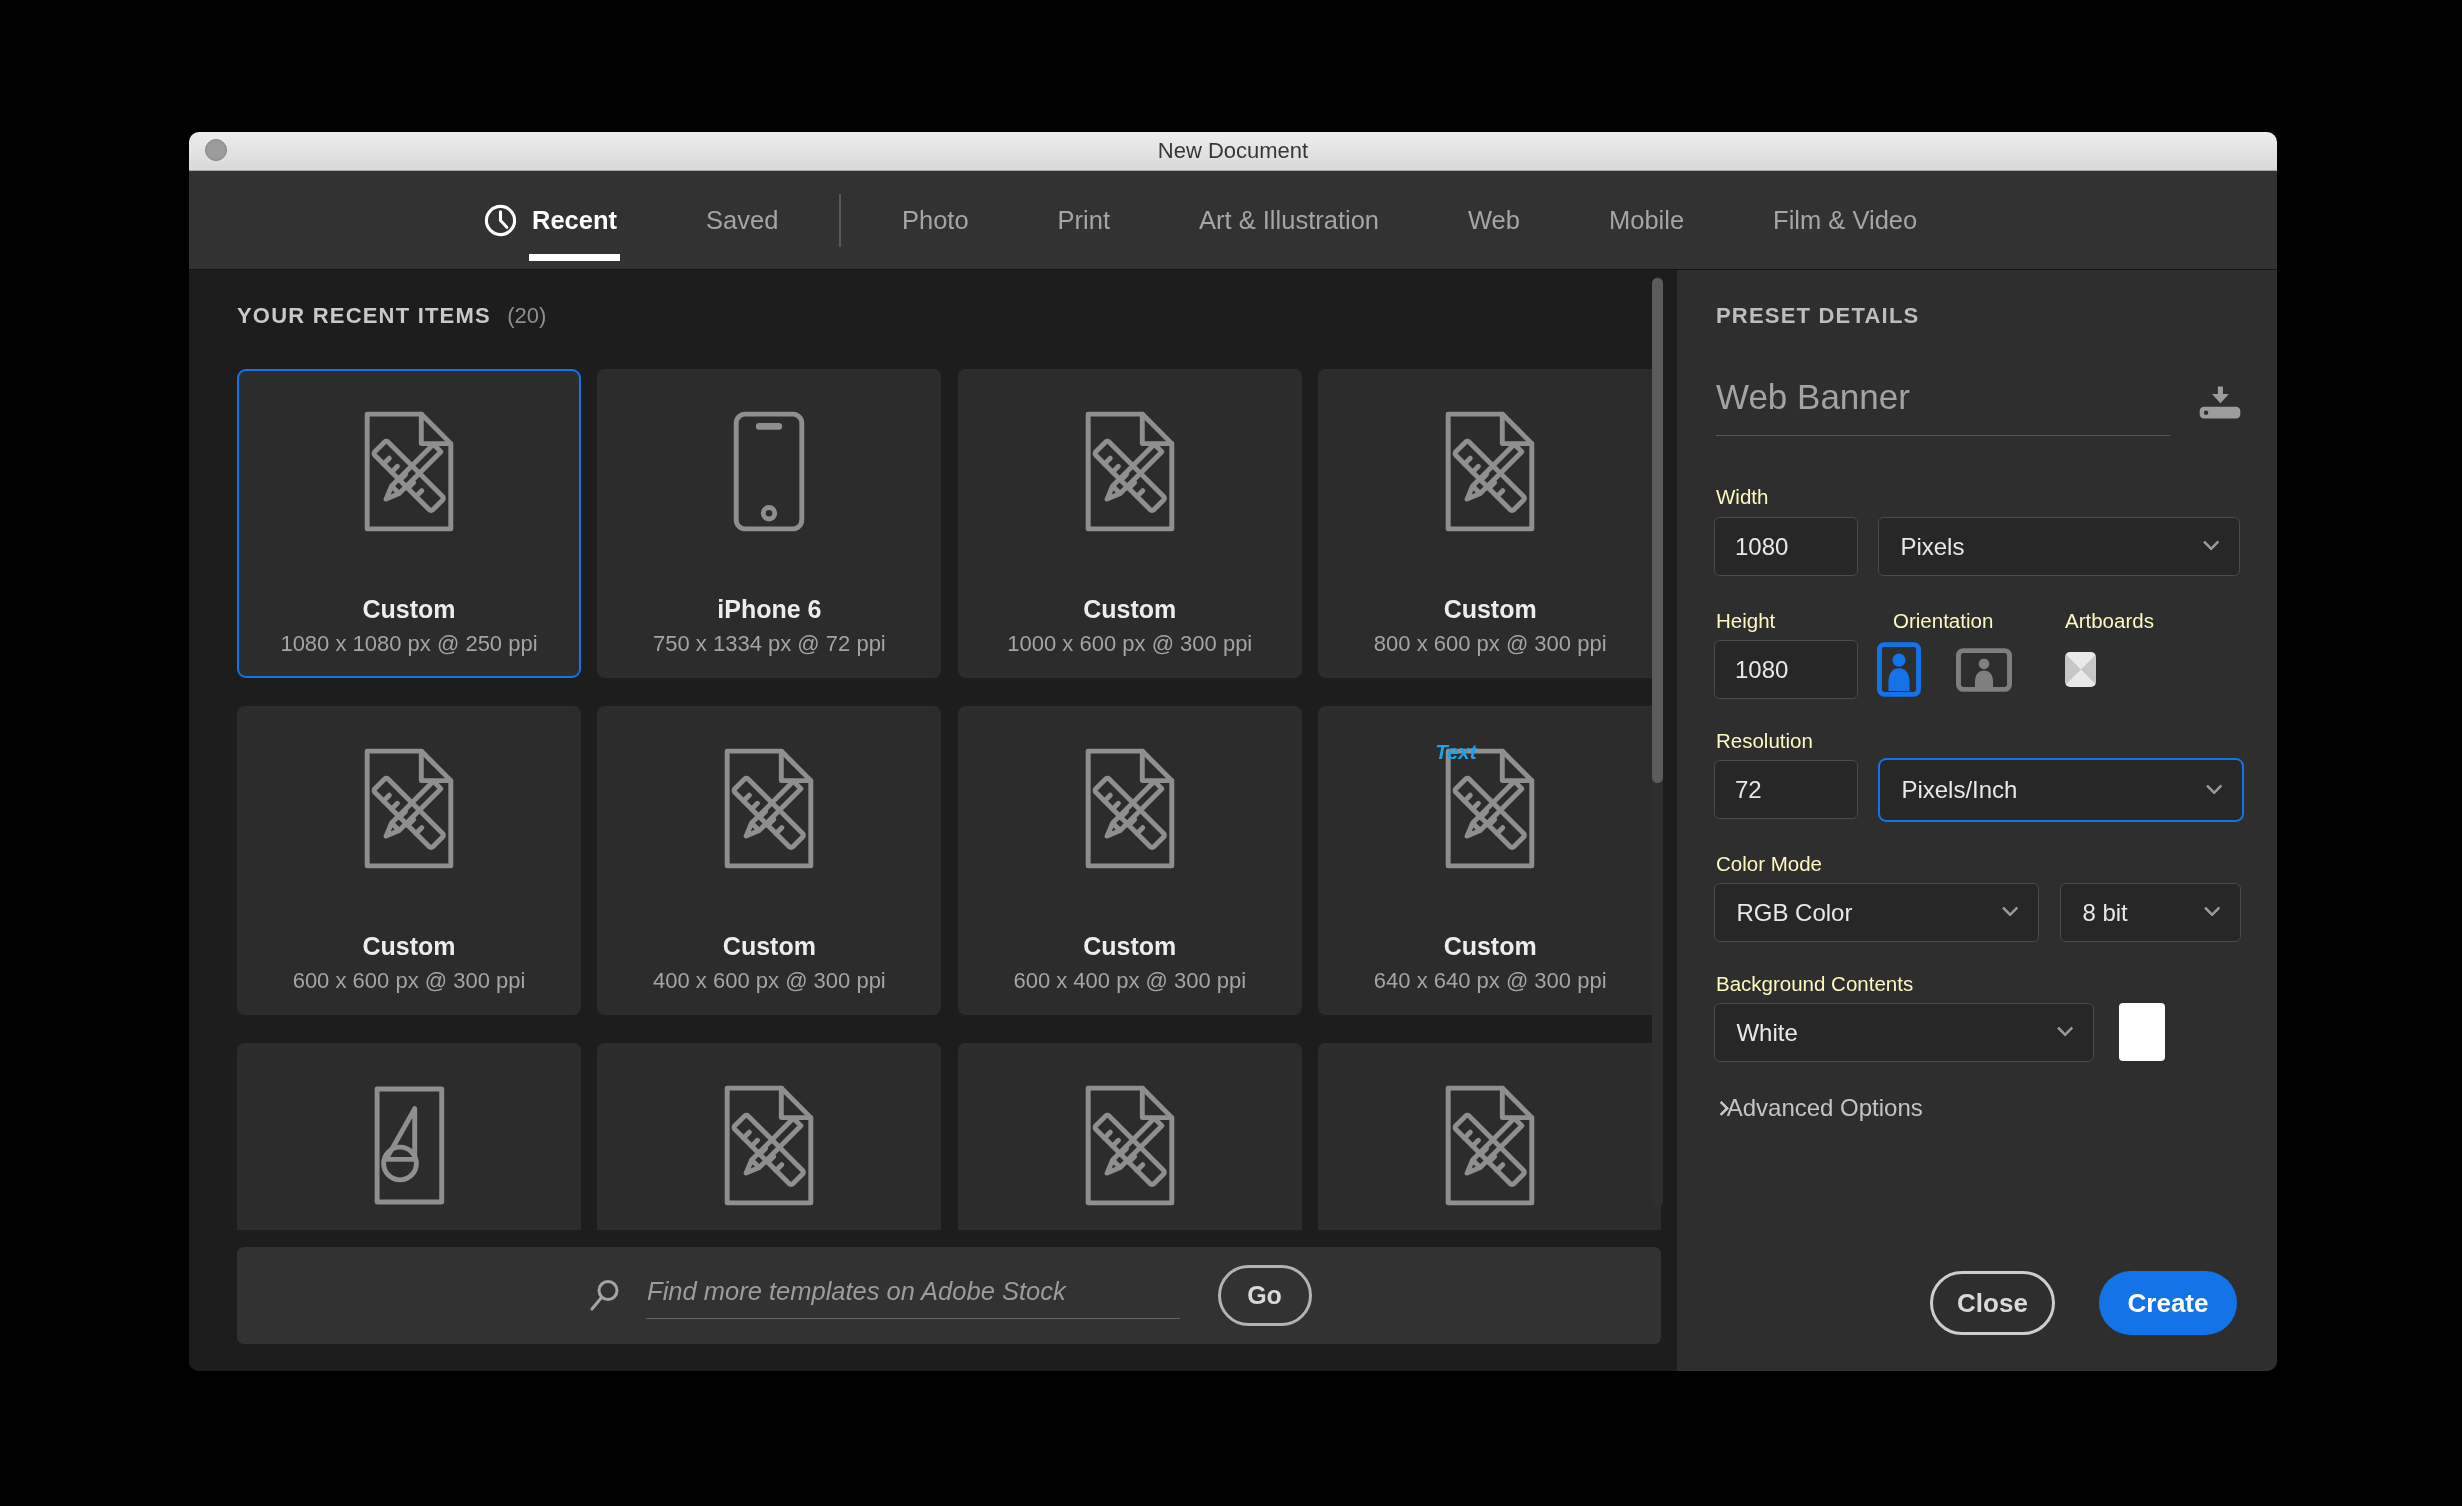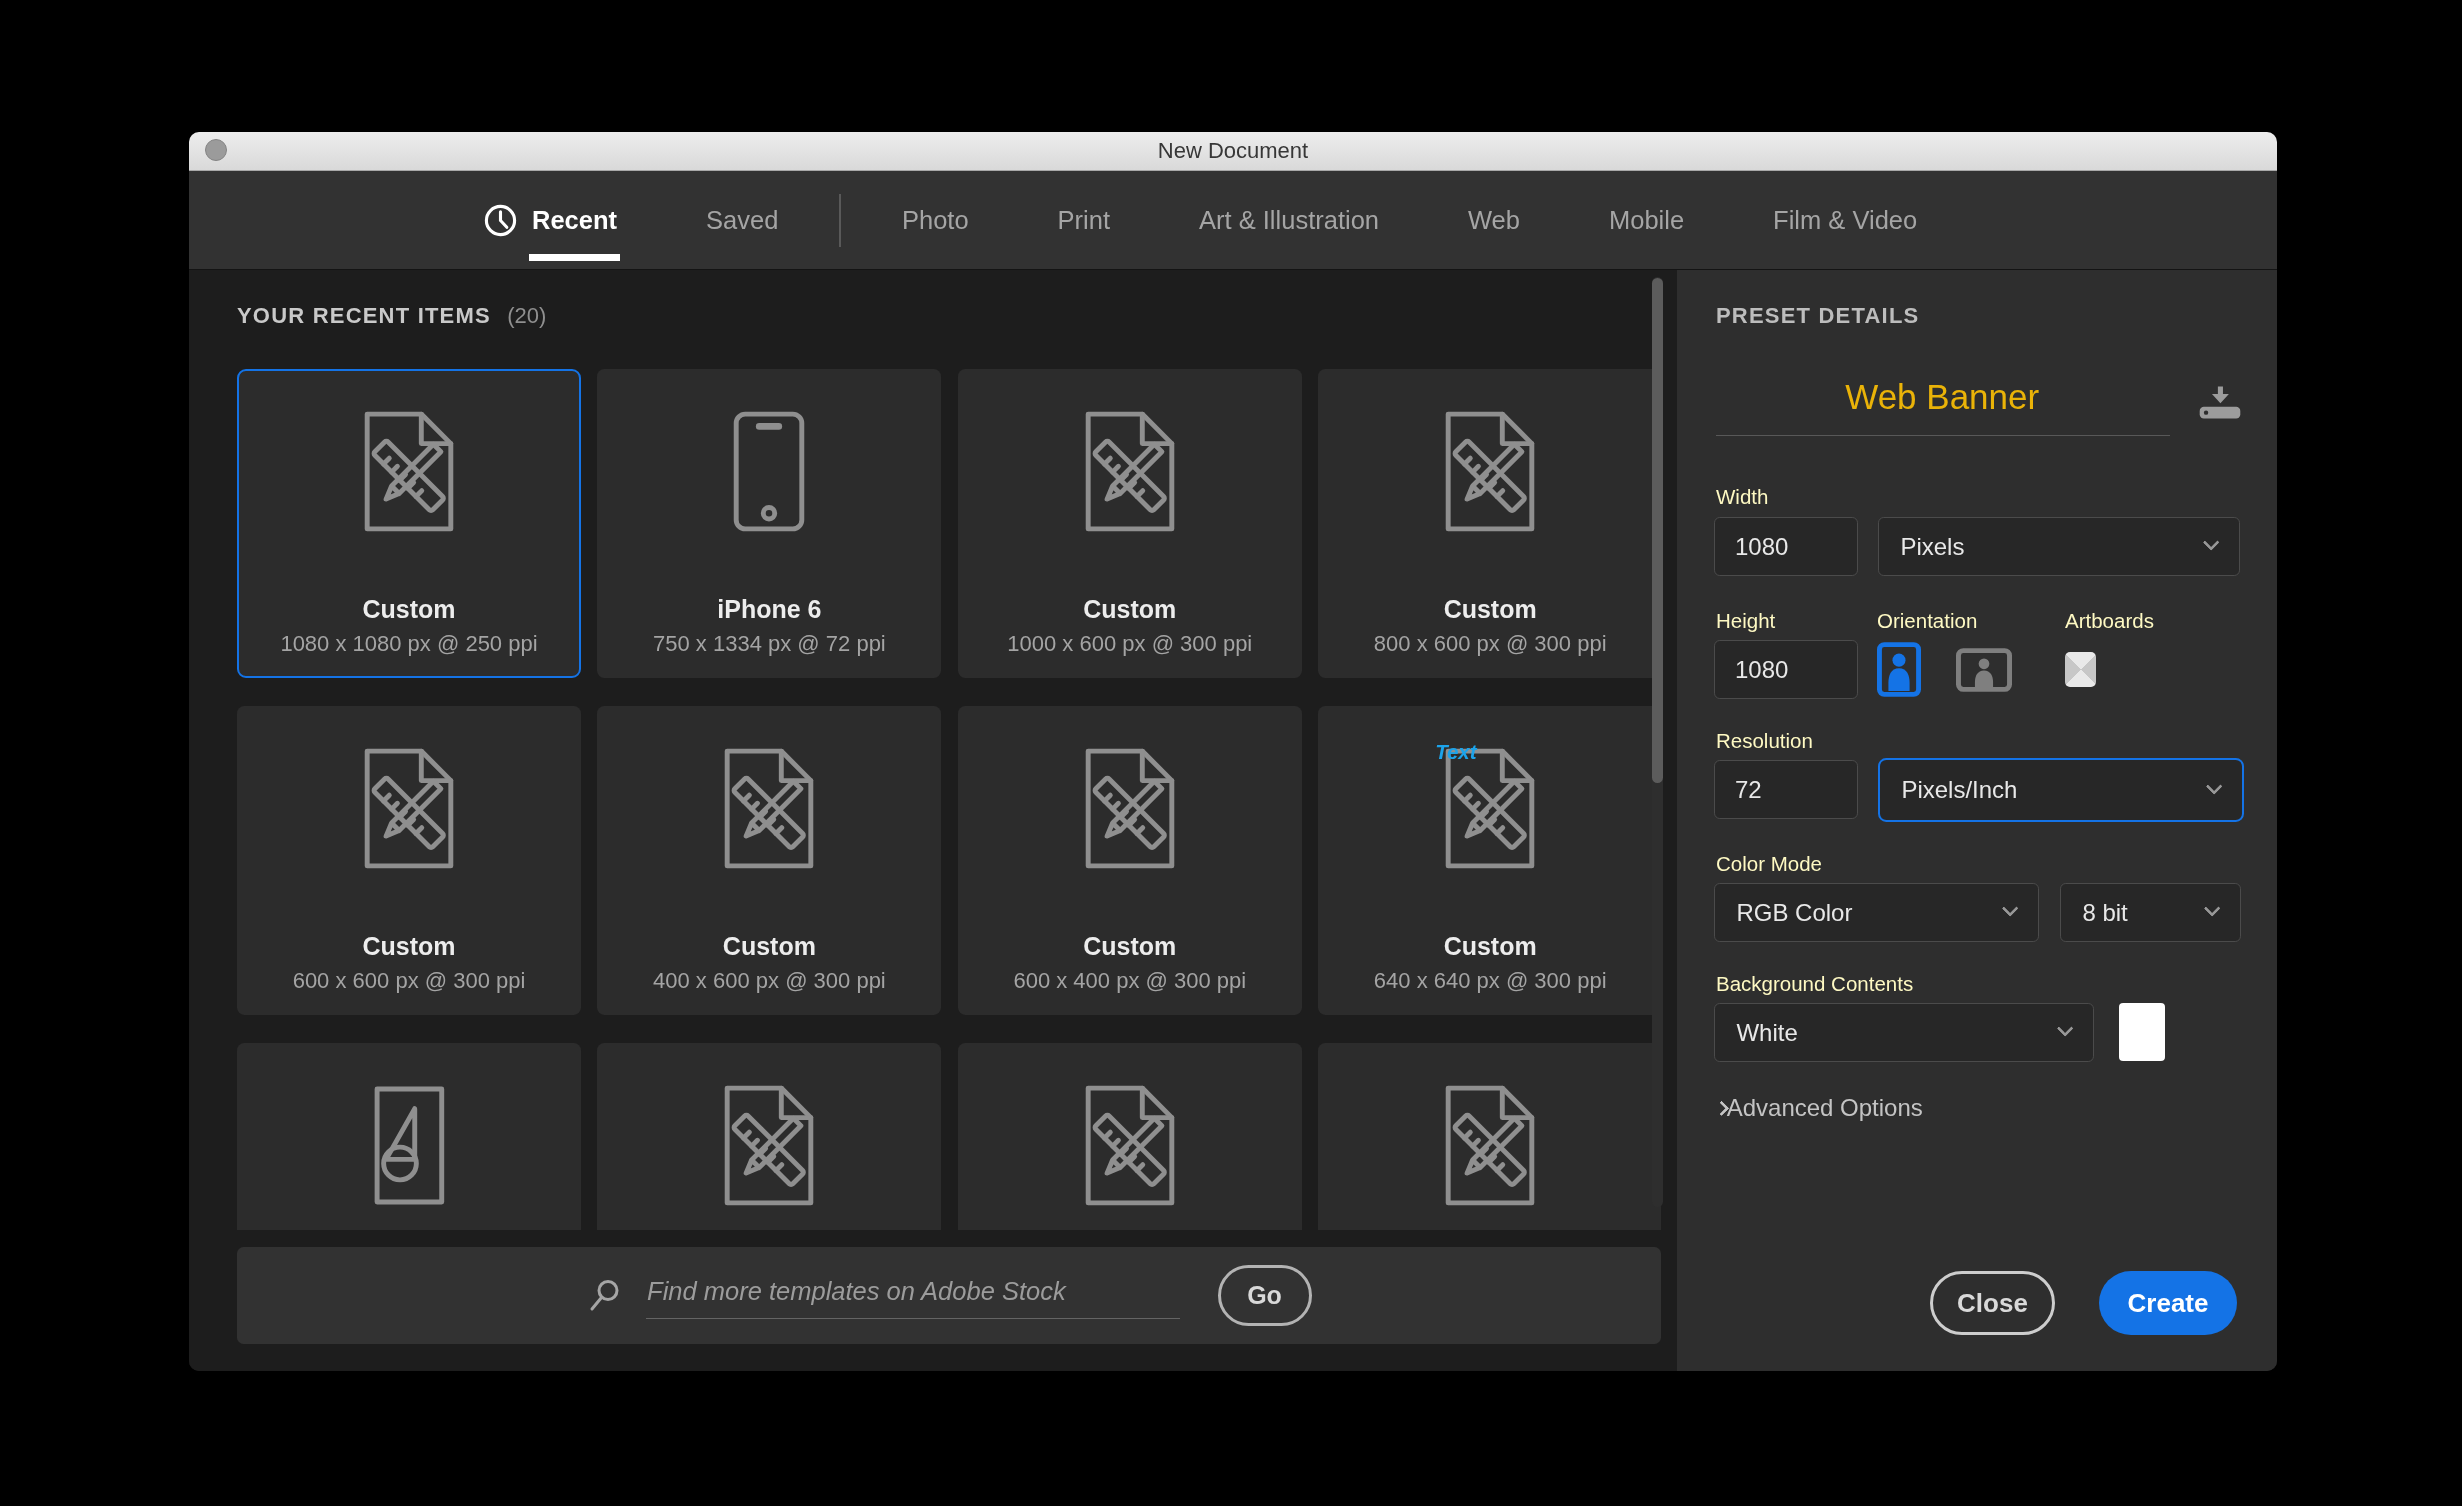--- a/index.html
+++ b/index.html
@@ -60,21 +60,21 @@
     font-size:25.5px;font-style:italic;color:#cfcfcf;padding:5px 1.6px 11.5px 1.6px;font-family:inherit;}
   .search-input::placeholder{color:#9c9c9c;}
   .go-btn{width:94px;height:61px;border-radius:33px;border:3.3px solid #b3b3b3;background:transparent;
     color:#d8d8d8;font-size:25px;font-weight:700;font-family:inherit;margin-left:15px;}
 
   
   .panel-inner{position:absolute;left:0;top:0;right:0;bottom:0;padding:0 39px 0 37px;}
   .panel-heading{position:absolute;left:39px;top:33px;}
   .name-row{position:absolute;left:39px;top:107px;width:526px;display:flex;align-items:flex-start;justify-content:space-between;}
   .name-input{width:454px;background:transparent;border:none;outline:none;border-bottom:1.6px solid #585858;
-    color:#eab308;font-size:35px;padding:0 1.6px 18px 0;font-family:inherit;text-align:center;}
+    color:#a3a3a3;font-size:35px;padding:0 1.6px 18px 0;font-family:inherit;}
   .dl-btn{background:none;border:none;padding:0;margin-top:8.2px;cursor:default;}
 
   .fld-label{position:absolute;font-size:20.5px;color:#fef9c3;}
   .num-input{background:#272727;border:0.8px solid #4b4b4b;border-radius:5.8px;color:#e8e8e8;
     font-size:24px;padding:0 20px;font-family:inherit;outline:none;}
   .dropdown{background:#272727;border:0.8px solid #4b4b4b;border-radius:5.8px;color:#e8e8e8;font-size:24px;
     display:flex;align-items:center;justify-content:space-between;padding:0 21.4px;}
   .dropdown.focused{border:2.5px solid #1473e6;border-radius:8.2px;}
   .chev{width:12.3px;height:12.3px;border-right:3.3px solid #979797;border-bottom:3.3px solid #979797;
     transform:rotate(45deg) translate(-2.5px,-2.5px);border-radius:1.6px;flex:none;}
@@ -98,21 +98,21 @@
   .chev-right{width:10.7px;height:10.7px;border-right:3.3px solid #c4c4c4;border-bottom:3.3px solid #c4c4c4;
     transform:rotate(-45deg);border-radius:0.8px;}
 
   .panel-buttons{position:absolute;left:253px;bottom:36px;display:flex;gap:44px;}
   .close-btn{width:125px;height:64px;border-radius:33px;border:3.3px solid #cdcdcd;background:transparent;
     color:#d9d9d9;font-size:26px;font-weight:700;font-family:inherit;}
   .create-btn{width:138px;height:64px;border-radius:33px;border:none;background:#1473e6;
     color:#ffffff;font-size:26px;font-weight:700;font-family:inherit;}
 
   .lbl-height{left:39px;top:339px;}
-  .lbl-orient{left:200px;top:339px;}
+  .lbl-orient{left:216px;top:339px;}
   .lbl-artbd{left:388px;top:339px;}
   .lbl-width{left:39px;top:215px;}
   .lbl-res{left:39px;top:459px;}
   .lbl-cm{left:39px;top:582px;}
   .lbl-bg{left:39px;top:702px;}
 </style>
 </head>
 <body>
 
 <div class="dialog">

